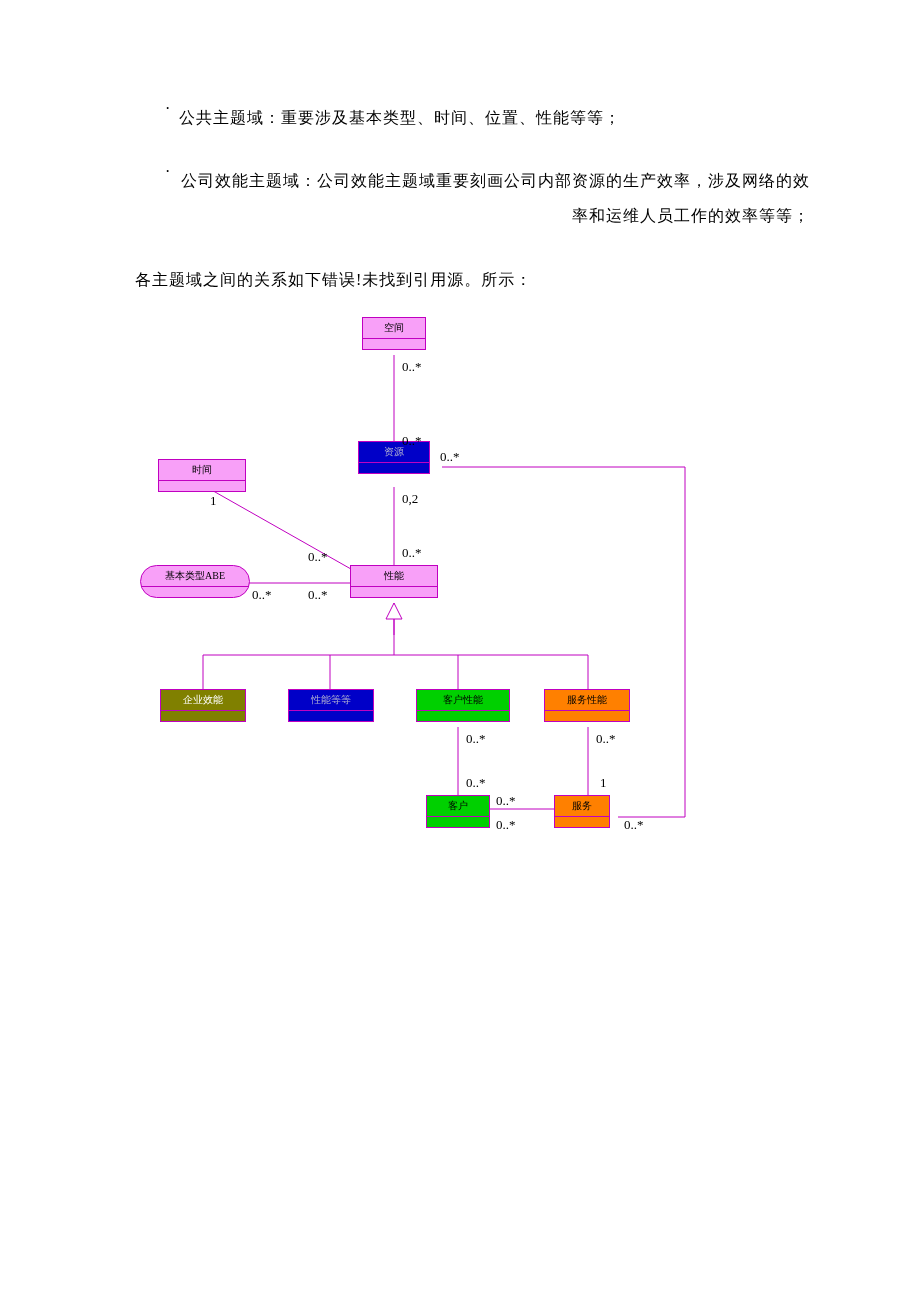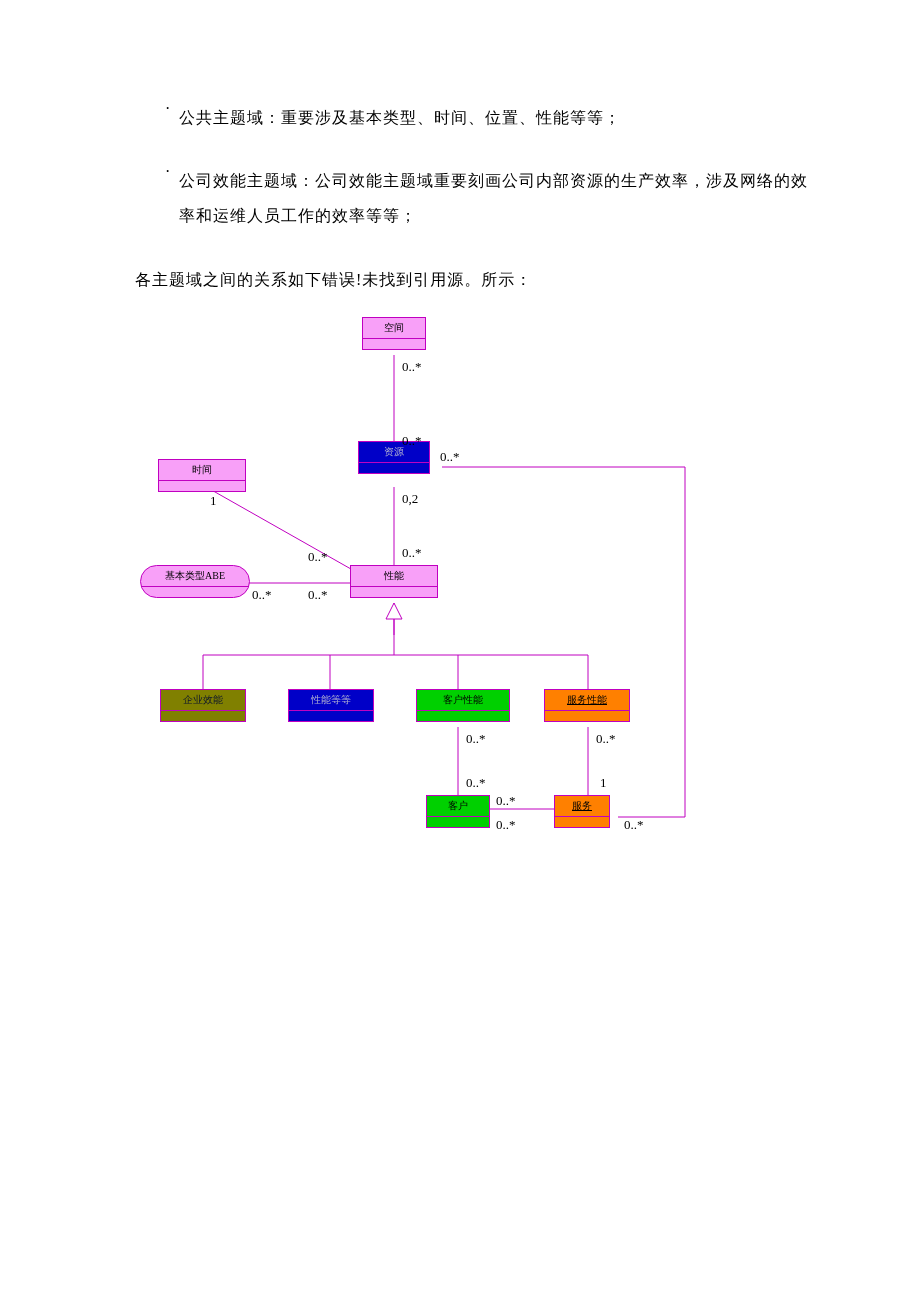--- a/index.html
+++ b/index.html
@@ -1,31 +1,31 @@
 <!DOCTYPE html>
 <html><head>
 <meta charset="utf-8">
 <style>
   body{margin:0;background:#fff;font-family:"SimSun","宋体",serif;color:#000;font-size:16px;}
   .page{width:920px;min-height:1301px;position:relative;padding:100px 110px 0 110px;box-sizing:border-box;}
   .bullet-list{margin-left:55px;}
   .bullet-item{display:flex;margin-bottom:28px;}
   .bullet-dot{width:14px;flex-shrink:0;}
-  .bullet-text{line-height:2.2;letter-spacing:1px;}
+  .bullet-text{line-height:2.2;letter-spacing:1px;text-align:right;}
   .para{margin-left:25px;line-height:2.2;letter-spacing:1px;margin-top:4px;margin-bottom:10px;}
   .diagram-wrap{position:relative;width:560px;height:540px;margin-left:30px;margin-top:20px;}
   .uml-box{position:absolute;border:1px solid #c000c0;box-sizing:border-box;font-family:"SimSun",serif;text-align:center;font-size:10px;}
   .uml-box .title{padding:3px 6px;white-space:nowrap;}
   .uml-box .sep{height:0;border-top:1px solid #c000c0;}
   .uml-box .body{height:10px;}
   .pink{background:#f8a0f8;color:#000;}
   .blue{background:#0000c8;color:#b0b0d0;}
-  .olive{background:#808000;color:#0f172a;}
+  .olive{background:#808000;color:#ffffff;}
   .green{background:#00d000;color:#000;}
-  .orange{background:#ff8000;color:#000;text-decoration:underline;}
+  .orange{background:#ff8000;color:#000;}
   .mlabel{position:absolute;font-size:13px;font-family:"SimSun",serif;color:#000;white-space:nowrap;}
 </style>
 </head>
 <body>
 <div class="page">
 
 <div class="bullet-list">
   <div class="bullet-item">
     <div class="bullet-dot">·</div>
     <div class="bullet-text">公共主题域：重要涉及基本类型、时间、位置、性能等等；</div>

